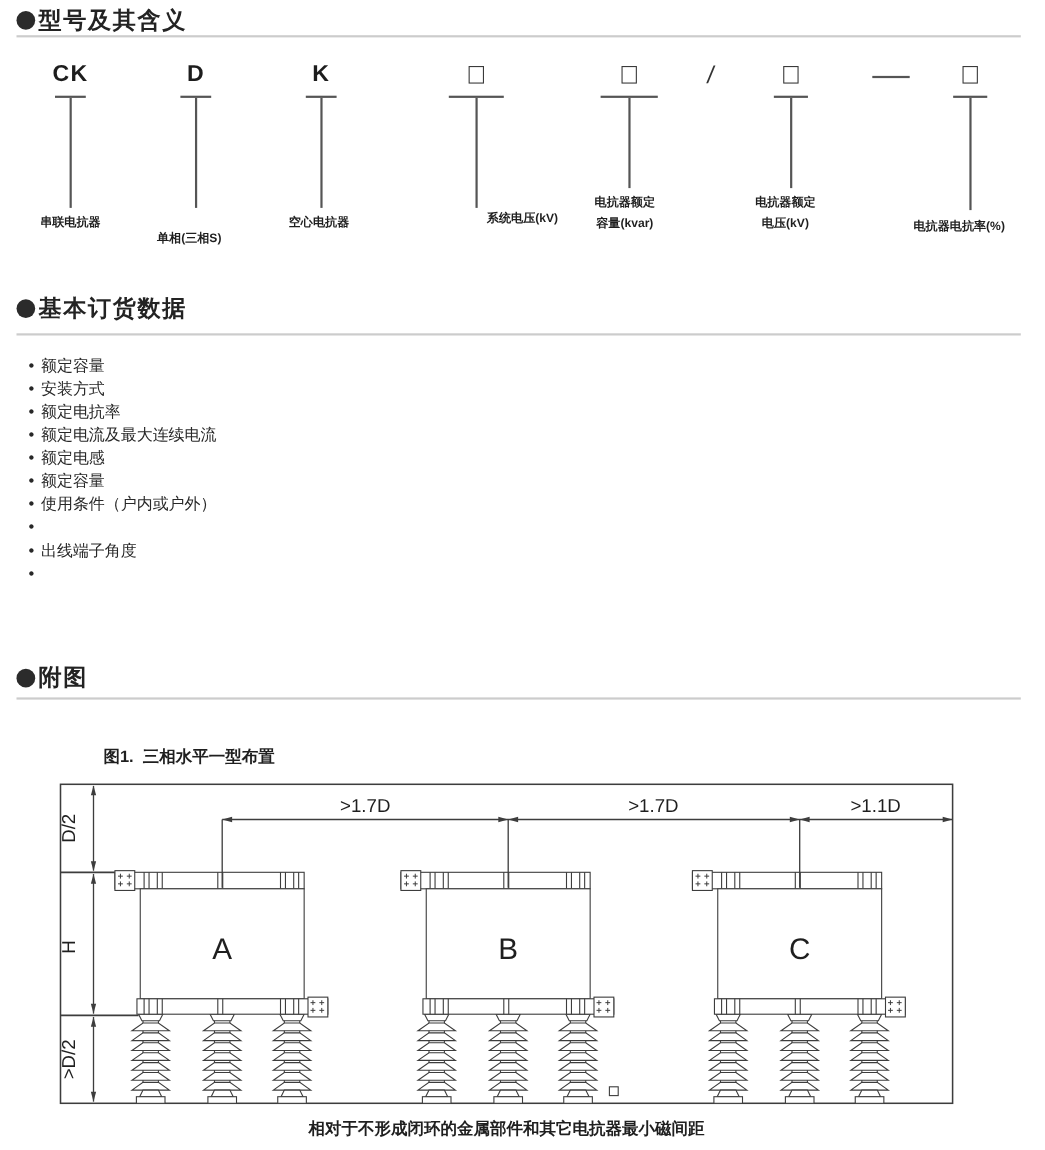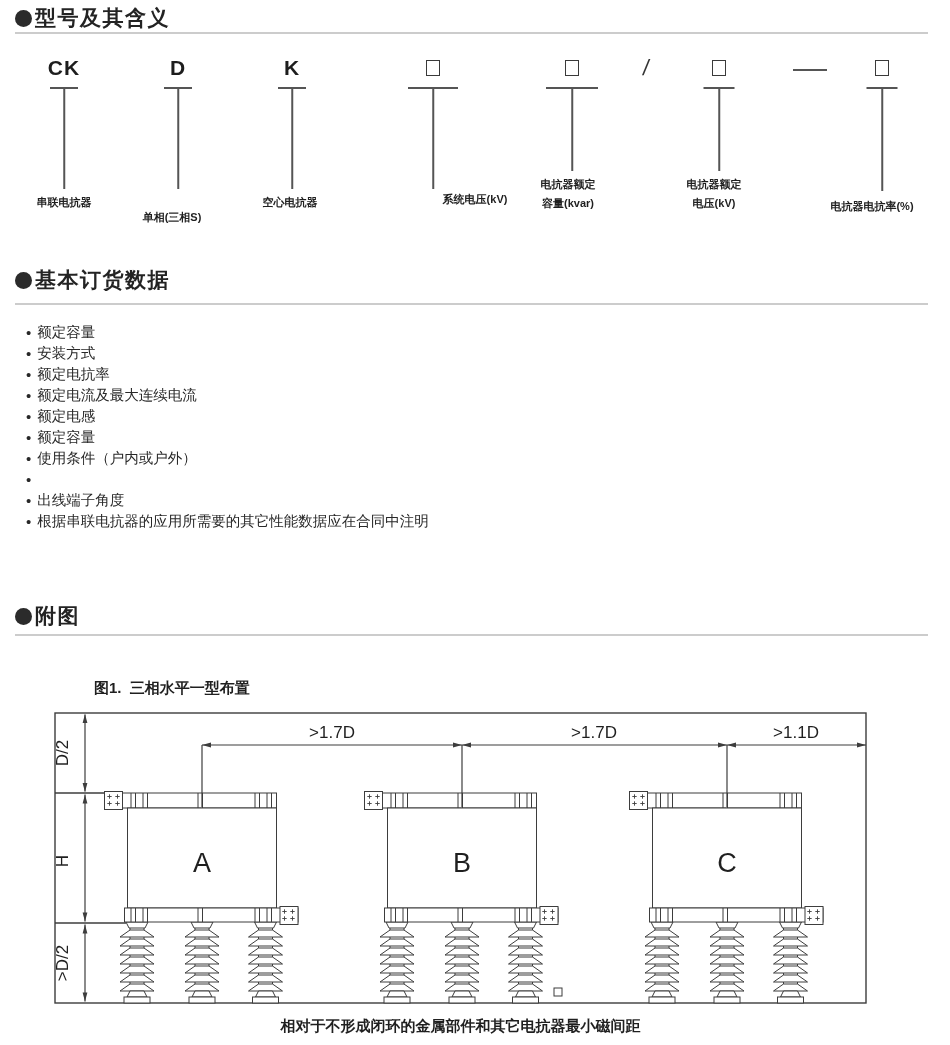--- a/index.html
+++ b/index.html
@@ -126,21 +126,20 @@
     </div>
   <div class="item">
       <span class="dot">•</span>
     </div>
   <div class="item">
       <span class="dot">•</span>
       <span>出线端子角度</span>
     </div>
   <div class="item">
       <span class="dot">•</span>
-      <span>根据串联电抗器的应用所需要的其它性能数据应在合同中注明</span>
     </div>
 </div>
 
 <div class="sec-head" style="top:602px;">
   <span class="sec-bullet"></span>
   <span class="sec-title">附图</span>
 </div>
 <div class="sec-rule" style="top:634px;"></div>
 
 <div class="fig-label">图1.  三相水平一型布置</div>

